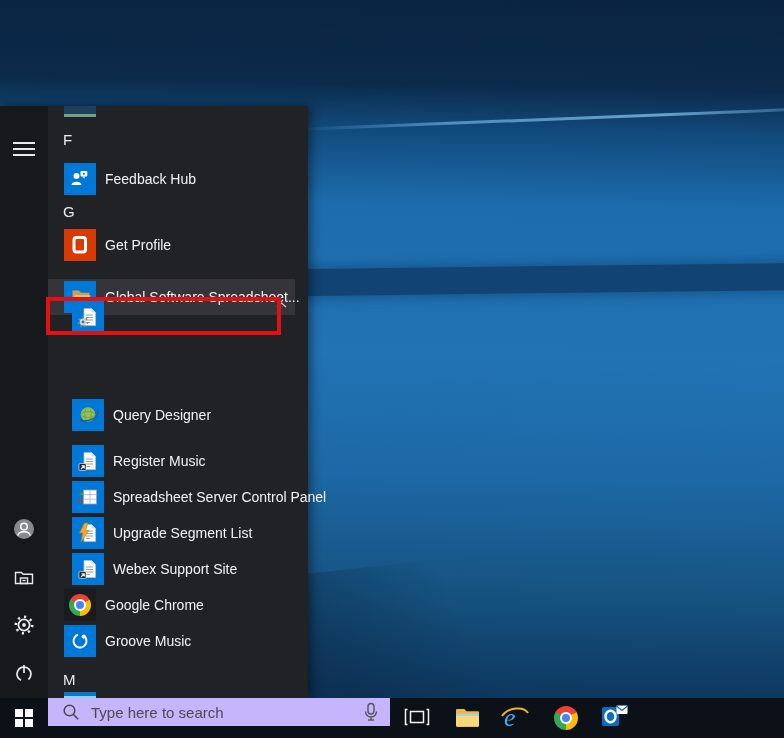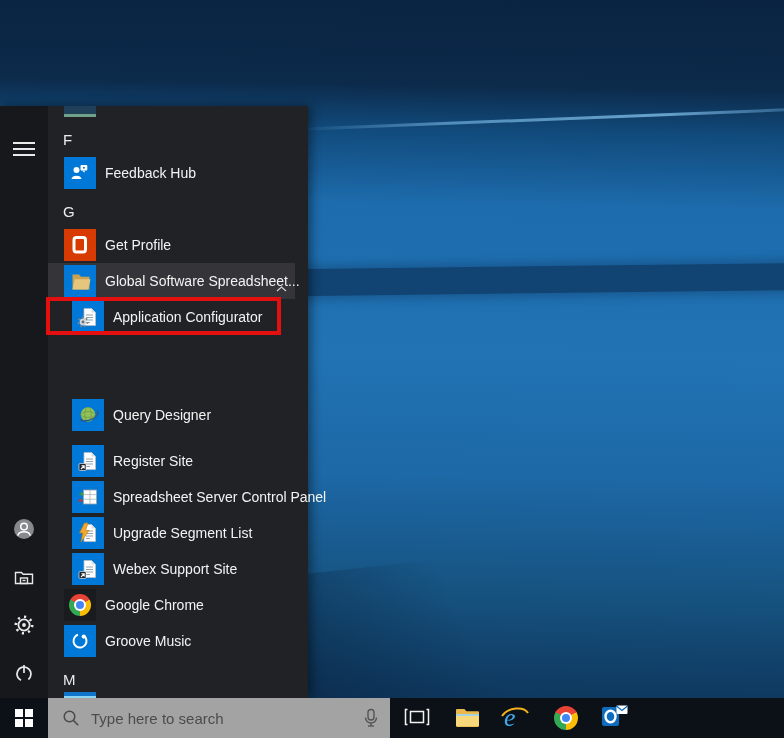--- a/index.html
+++ b/index.html
@@ -22,21 +22,21 @@
   .start-menu{position:absolute;left:0;top:106px;width:308px;height:592px;
     background:#212226;box-shadow:3px 0 10px rgba(0,0,0,.45);}
   .rail{position:absolute;left:0;top:0;width:48px;height:100%;background:#17181b;}
   .rail-btn{position:absolute;left:10px;width:28px;height:28px;background:none;border:none;padding:0;
     display:flex;align-items:center;justify-content:center;cursor:pointer;}
   .hamburger{display:flex;flex-direction:column;justify-content:space-between;width:22px;height:14px;}
   .hamburger i{display:block;height:2px;background:#eaeaea;}
 
   .app-list{position:absolute;left:48px;top:0;right:0;bottom:0;}
   .row{position:absolute;left:0;width:247px;height:36px;cursor:pointer;}
-  .row.hl{background:rgba(255,255,255,.09);}
+  .row.hl{background:rgba(255,255,255,.09);margin-top:16px;}
   .row .tile{position:absolute;left:16px;top:2px;width:32px;height:32px;
     display:flex;align-items:center;justify-content:center;overflow:hidden;}
   .row.sub .tile{left:24px;}
   .row .label{position:absolute;left:57px;top:0;line-height:36px;font-size:14px;color:#f3f3f3;white-space:nowrap;}
   .row.sub .label{left:65px;}
   .row.letter{height:30px;}
   .row.letter .label{left:15px;line-height:30px;font-size:15px;color:#ececec;}
   .chev{position:absolute;right:8px;top:15px;}
 
   .partial-top{position:absolute;left:16px;top:0;width:32px;height:11px;}
@@ -57,21 +57,21 @@
     display:flex;align-items:center;justify-content:center;}
   .chrome-core{width:8px;height:8px;border-radius:50%;background:#4285f4;}
   .chrome-logo.small{width:24px;height:24px;}
 
   
   .taskbar{position:absolute;left:0;top:698px;width:784px;height:40px;background:#0c1117;}
   .tb-btn{position:absolute;top:0;width:34px;height:40px;background:none;border:none;padding:0;
     display:flex;align-items:center;justify-content:center;cursor:pointer;}
   .winlogo{display:grid;grid-template-columns:8px 8px;grid-template-rows:8px 8px;gap:2px;}
   .winlogo i{background:#fff;}
-  .searchbox{position:absolute;left:48px;top:0;width:342px;height:40px;background:#a3a3a3;
+  .searchbox{position:absolute;left:48px;top:0;width:342px;height:28px;background:#c4b5fd;
     display:flex;align-items:center;cursor:text;}
   .s-icon{margin-left:13px;display:flex;}
   .s-text{margin-left:10px;font-size:15px;color:#4c4c4c;}
   .mic{margin-left:auto;margin-right:9px;display:flex;cursor:pointer;}
 </style>
 </head>
 <body>
 
 <div class="screen">
 
@@ -131,21 +131,21 @@
         <div class="pt-body"></div>
           <div class="pt-bar"></div>
       </div>
       <div class="partial-bottom">
         <div class="pb-body"></div>
           <div class="pb-bar"></div>
       </div>
     <div class="row letter" style="top: 19px;">
           <span class="label">F</span>
         </div>
-        <div class="row app" style="top: 49px;">
+        <div class="row app" style="top: 55px;">
           <span class="tile" style="background: rgb(0, 120, 215);">
             <svg width="22" height="22" viewBox="0 0 22 22">
               <circle cx="7.5" cy="8" r="3" fill="#fff"></circle>
               <path d="M2.5 17 c0-4.5 10-4.5 10 0 z" fill="#fff"></path>
               <rect x="11.5" y="3" width="6.8" height="5.6" rx="1" fill="#fff"></rect>
               <path d="M13 8.6 l2.6 2.1 v-2.1 z" fill="#fff"></path>
               <circle cx="14.9" cy="5.8" r="1" fill="#0078d7"></circle>
             </svg>
           </span>
           <span class="label">Feedback Hub</span>
@@ -182,21 +182,20 @@
                 <line x1="9" y1="9" x2="16" y2="9"></line>
                 <line x1="9" y1="11.5" x2="16" y2="11.5"></line>
                 <line x1="9" y1="14" x2="16" y2="14"></line>
                 <line x1="9" y1="16.5" x2="13" y2="16.5"></line>
               </g>
               <circle cx="6" cy="16" r="3.4" fill="#cfd6db"></circle>
               <circle cx="6" cy="16" r="4.6" fill="none" stroke="#7d868d" stroke-width="1.8" stroke-dasharray="1.8 2.2"></circle>
               <circle cx="6" cy="16" r="1.4" fill="#6a737a"></circle>
             </svg>
           </span>
-          <span class="label">Application Configurator</span>
         </div>
         <div class="row app sub" style="top: 291px;">
           <span class="tile" style="background: rgb(0, 120, 215);">
             <svg width="22" height="22" viewBox="0 0 22 22">
               <circle cx="11" cy="10.5" r="7.2" fill="#94c25a"></circle>
               <ellipse cx="11" cy="10.5" rx="3.2" ry="7.2" fill="none" stroke="#6f9c41" stroke-width="0.8"></ellipse>
               <ellipse cx="11" cy="10.5" rx="7.2" ry="2.9" fill="none" stroke="#6f9c41" stroke-width="0.8"></ellipse>
               <path d="M3 14.8 a9.5 4.8 -20 1 0 16.8 -8" fill="none" stroke="#2c5b8a" stroke-width="1.6"></path>
             </svg>
           </span>
@@ -210,21 +209,21 @@
               <g stroke="#8fa3b0" stroke-width="1">
                 <line x1="9" y1="9" x2="16" y2="9"></line>
                 <line x1="9" y1="11.5" x2="16" y2="11.5"></line>
                 <line x1="9" y1="14" x2="16" y2="14"></line>
                 <line x1="9" y1="16.5" x2="13" y2="16.5"></line>
               </g>
               <rect x="2" y="13.5" width="7" height="7" rx="1" fill="#1f2326" stroke="#fff" stroke-width="0.6"></rect>
               <path d="M4 19 l3 -3 M7.2 18.6 v-2.8 h-2.8" stroke="#fff" stroke-width="1.1" fill="none"></path>
             </svg>
           </span>
-          <span class="label">Register Site</span>
+          <span class="label">Register Music</span>
         </div>
         <div class="row app sub" style="top: 373px;">
           <span class="tile" style="background: rgb(0, 120, 215);">
             <svg width="22" height="22" viewBox="0 0 22 22">
               <rect x="6.5" y="4" width="13" height="14" fill="#fff" stroke="#98a1a8" stroke-width="0.8"></rect>
               <g stroke="#aab3ba" stroke-width="0.8">
                 <line x1="6.5" y1="8.6" x2="19.5" y2="8.6"></line>
                 <line x1="6.5" y1="13.2" x2="19.5" y2="13.2"></line>
                 <line x1="13" y1="4" x2="13" y2="18"></line>
               </g>

